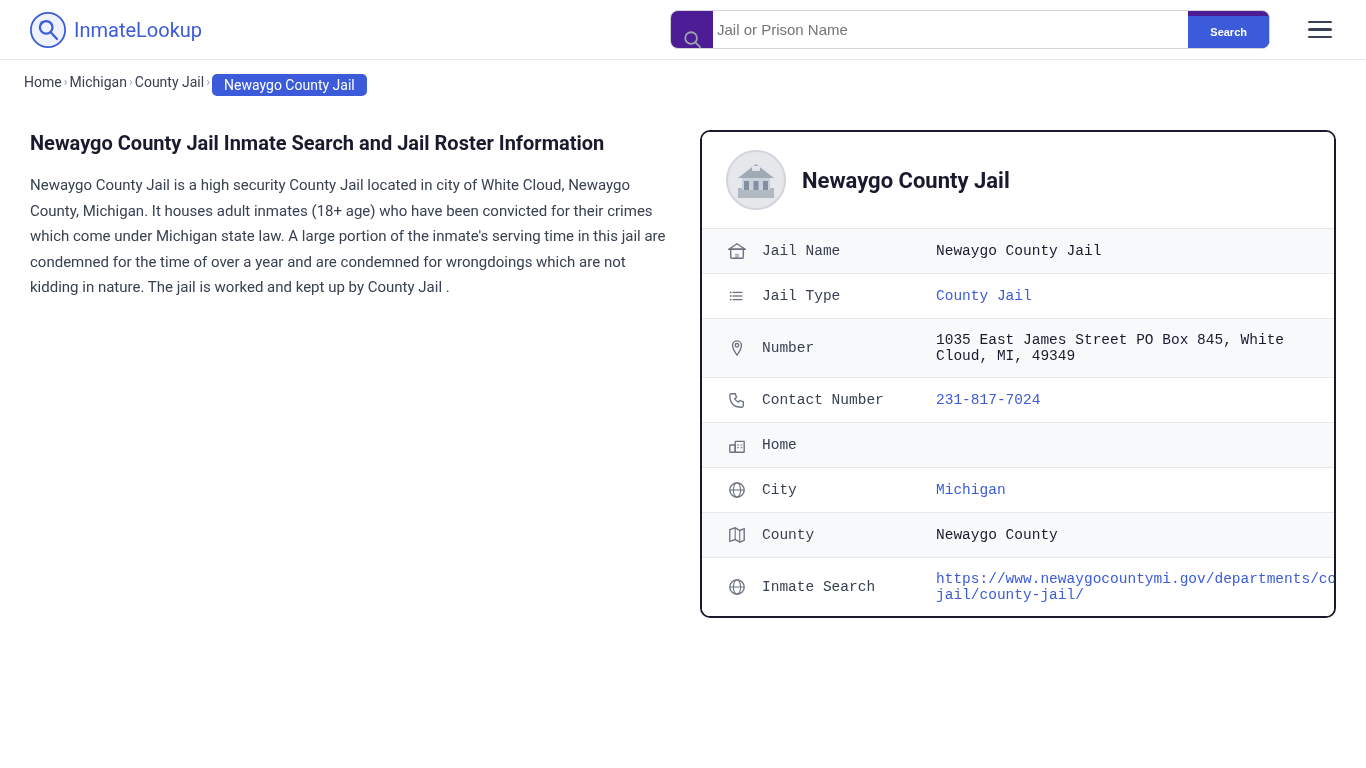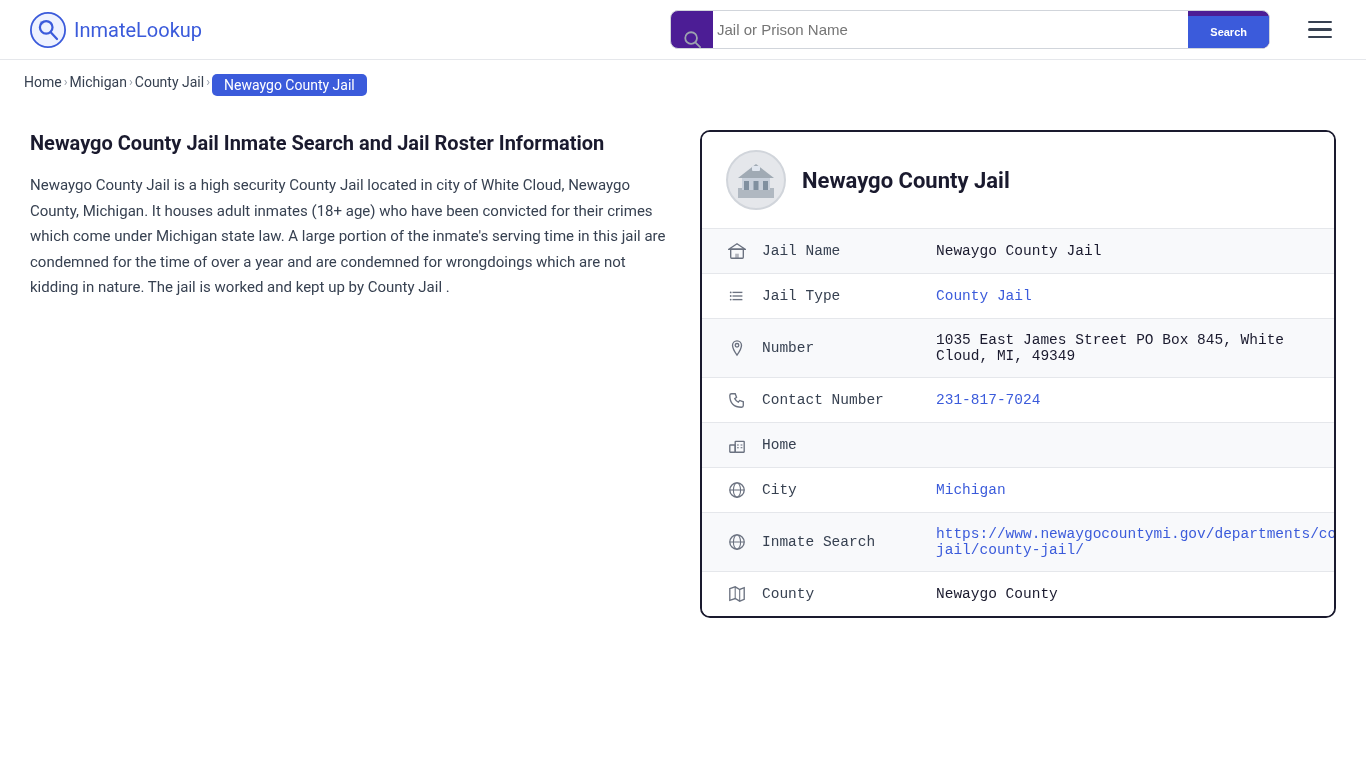--- a/index.html
+++ b/index.html
@@ -353,35 +353,35 @@
               <line x1="2" y1="10" x2="18" y2="10" stroke="#6b7280" stroke-width="1.2"></line>
             </svg>
         </div>
         <div class="row-label">City</div>
         <div class="row-value"><a href="#">Michigan</a></div>
       </div>
 
       <div class="info-row">
         <div class="row-icon">
           <svg width="18" height="18" viewBox="0 0 20 20" fill="none">
+              <polygon points="2,4 8,2 13,5 18,3 18,16 13,18 8,15 2,17" stroke="#6b7280" stroke-width="1.5" fill="none"></polygon>
+              <line x1="8" y1="2" x2="8" y2="15" stroke="#6b7280" stroke-width="1.2"></line>
+              <line x1="13" y1="5" x2="13" y2="18" stroke="#6b7280" stroke-width="1.2"></line>
+            </svg>
+        </div>
+        <div class="row-label">County</div>
+        <div class="row-value">Newaygo County</div>
+      </div>
+
+      <div class="info-row">
+        <div class="row-icon">
+          <svg width="18" height="18" viewBox="0 0 20 20" fill="none">
               <circle cx="10" cy="10" r="8" stroke="#6b7280" stroke-width="1.5"></circle>
               <ellipse cx="10" cy="10" rx="4" ry="8" stroke="#6b7280" stroke-width="1.2"></ellipse>
               <line x1="2" y1="10" x2="18" y2="10" stroke="#6b7280" stroke-width="1.2"></line>
             </svg>
         </div>
         <div class="row-label">Inmate Search</div>
         <div class="row-value"><a href="#">https://www.newaygocountymi.gov/departments/county-jail/county-jail/</a></div>
       </div>
-
-      <div class="info-row">
-        <div class="row-icon">
-          <svg width="18" height="18" viewBox="0 0 20 20" fill="none">
-              <polygon points="2,4 8,2 13,5 18,3 18,16 13,18 8,15 2,17" stroke="#6b7280" stroke-width="1.5" fill="none"></polygon>
-              <line x1="8" y1="2" x2="8" y2="15" stroke="#6b7280" stroke-width="1.2"></line>
-              <line x1="13" y1="5" x2="13" y2="18" stroke="#6b7280" stroke-width="1.2"></line>
-            </svg>
-        </div>
-        <div class="row-label">County</div>
-        <div class="row-value">Newaygo County</div>
-      </div>
     </div>
   </div>
 </div>
 
 </body></html>

